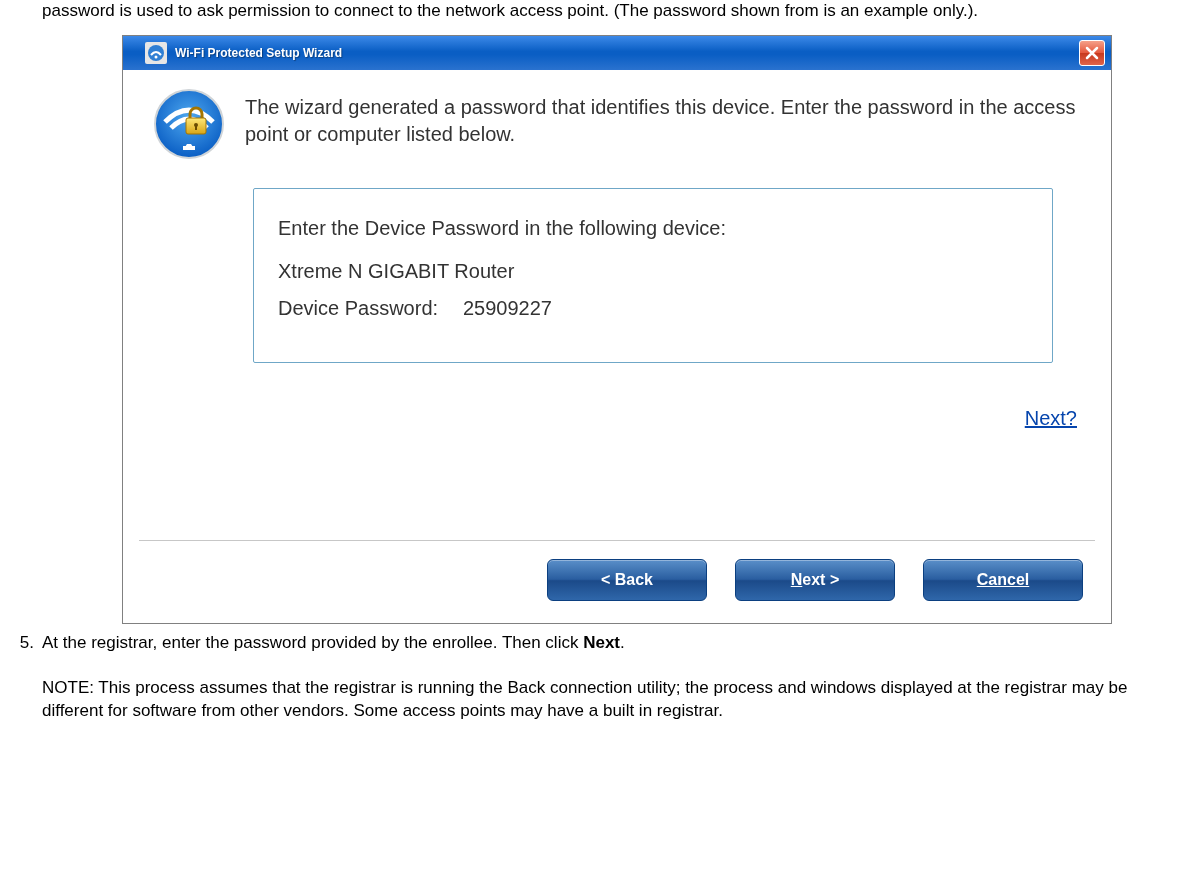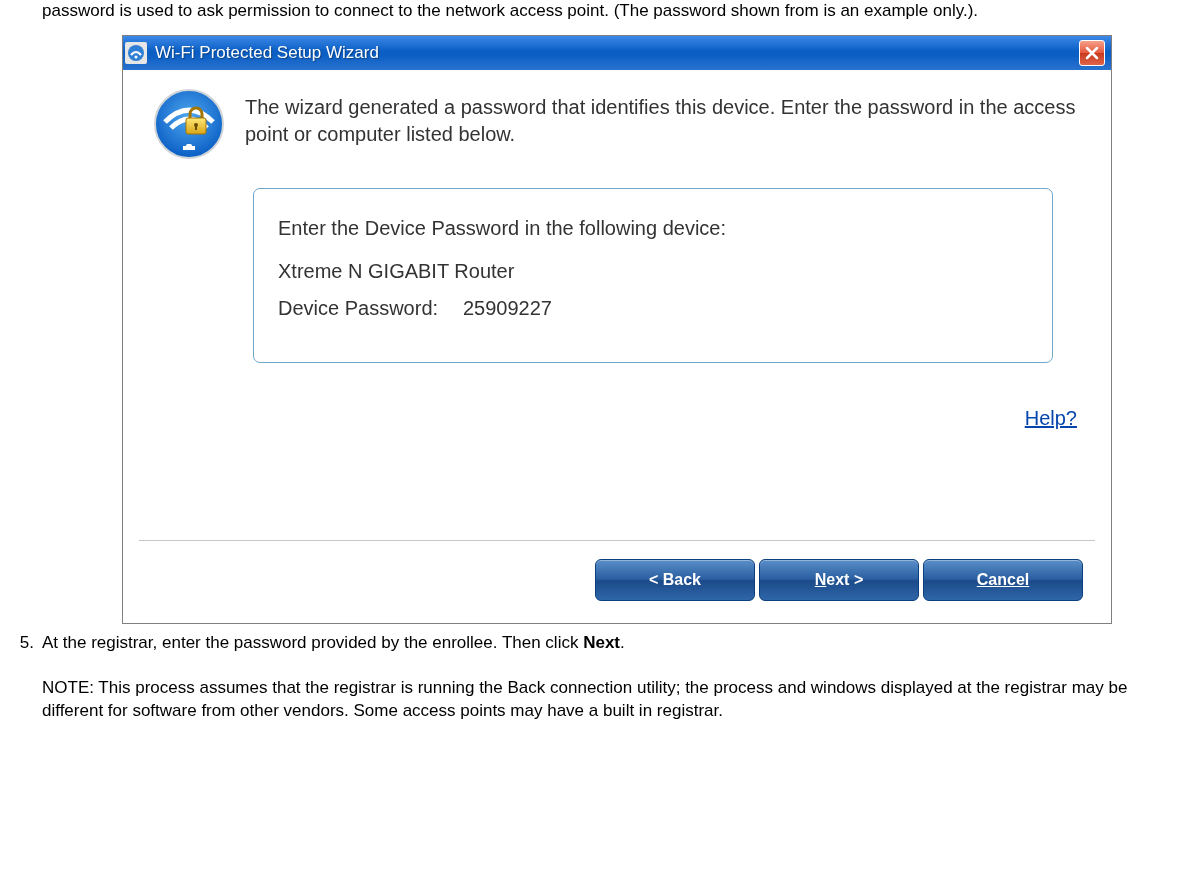--- a/index.html
+++ b/index.html
@@ -27,25 +27,25 @@
       margin: 12px 0 8px 110px;
       border: 1px solid #808080;
       background: #fff;
     }
 
     .wizard-titlebar {
       height: 34px;
       background: linear-gradient(to bottom, #3c89e8 0%, #0a5ec4 45%, #0a5ec4 55%, #2a72cf 100%);
       display: flex;
       align-items: center;
-      padding: 0 6px 0 2px;
+      padding: 0 6px 0 22px;
       color: #fff;
       font-family: "Trebuchet MS", Tahoma, sans-serif;
-      font-size: 17px;
-      font-weight: normal;
+      font-size: 12px;
+      font-weight: bold;
     }
 
     .titlebar-icon {
       width: 22px;
       height: 22px;
       margin-right: 8px;
       flex-shrink: 0;
     }
 
     .titlebar-text {
@@ -89,21 +89,21 @@
 
     .wizard-instruction {
       padding-top: 6px;
       line-height: 1.35;
     }
 
     .device-box {
       margin-left: 100px;
       width: 800px;
       border: 1px solid #6fa7c7;
-      border-radius: 7px;
+      border-radius: 2px;
       padding: 22px 13px 36px 24px;
       line-height: 1.75;
     }
 
     .device-box-title {
       margin-bottom: 8px;
     }
 
     .device-name {
       margin-bottom: 2px;
@@ -130,21 +130,21 @@
       text-decoration: underline;
       cursor: pointer;
     }
 
     .wizard-footer {
       border-top: 1px solid #c7c7c7;
       margin: 0 16px;
       padding: 18px 12px 22px 0;
       display: flex;
       justify-content: flex-end;
-      gap: 4px;
+      gap: 28px;
     }
 
     .wiz-button {
       width: 160px;
       height: 42px;
       border: 1px solid #0b3f80;
       border-radius: 6px;
       background: linear-gradient(to bottom, #5a8fc9 0%, #2a5ea0 48%, #1b4a89 52%, #2f67aa 100%);
       color: #fff;
       font-family: Tahoma, sans-serif;
@@ -250,21 +250,21 @@
     <div class="device-box">
       <div class="device-box-title">Enter the Device Password in the following device:</div>
       <div class="device-name">Xtreme N GIGABIT Router</div>
       <div class="device-password-row">
         <span class="device-password-label">Device Password:</span>
         <span>25909227</span>
       </div>
     </div>
 
 
-    <a class="help-link">Help?</a>
+    <a class="help-link">Next?</a>
   </div>
 
   <div class="wizard-footer">
     <div class="wiz-button back">
       <span>&lt; Back</span>
     </div>
     <div class="wiz-button next">
       <span class="btn-text-main">N</span>
         <span>ext &gt;</span>
     </div>

